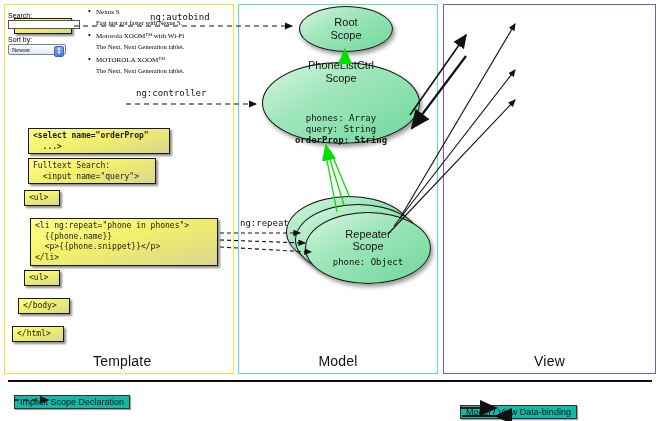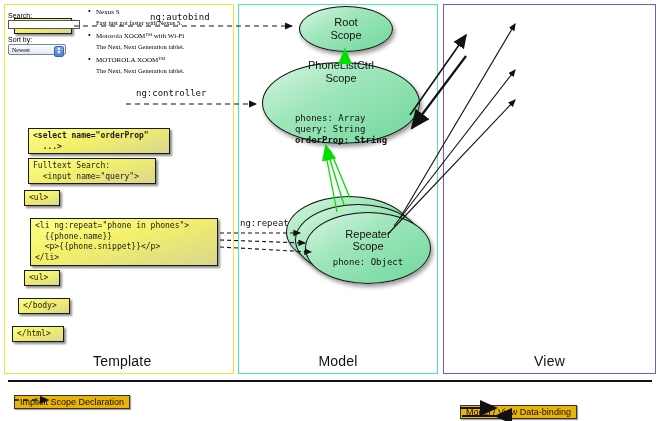--- a/index.html
+++ b/index.html
@@ -41,21 +41,21 @@
     position:absolute;box-sizing:border-box;
     border:1.4px solid #111;border-radius:50%;
     background:linear-gradient(150deg,#d8f5e2 0%,#9fe6bb 40%,#6fd79b 100%);
     box-shadow:2px 3px 4px rgba(0,0,0,.4);
     text-align:center;color:#111;
     display:flex;flex-direction:column;align-items:center;justify-content:center;
   }
   .ell-title{font-size:11px;line-height:1.15;}
   .ell-props{
     font-family:"DejaVu Sans Mono","Liberation Mono",monospace;
-    font-size:9px;line-height:1.25;margin-top:4px;text-align:left;
+    font-size:9px;line-height:1.25;margin-top:4px;text-align:center;
   }
 
   
   .view-inner{position:absolute;left:8px;top:8px;width:197px;height:120px;}
   .vlabel{font-family:Liberation Sans, sans-serif;font-size:7px;color:#000;}
   .vinput{
     width:72px;height:9px;border:1px solid #555;background:#fff;
     box-sizing:border-box;display:block;margin-top:1px;
   }
   .vselect{
@@ -89,21 +89,21 @@
     position:absolute;
     font-family:"DejaVu Sans Mono","Liberation Mono",monospace;
     font-size:9px;color:#111;white-space:nowrap;
   }
 
   
   #legend{position:absolute;left:0;top:378px;width:660px;height:43px;}
   #legend-rule{position:absolute;left:8px;top:2px;width:644px;height:2px;background:#111;}
   .legend-item{position:absolute;top:16px;height:16px;display:flex;align-items:center;gap:6px;}
   .legend-box{
-    border:1.2px solid #333;background:#eab308;
+    border:1.2px solid #333;background:#14b8a6;
     box-shadow:1px 1px 1px rgba(0,0,0,.35);
     font-size:9px;padding:1px 5px;color:#111;white-space:nowrap;
   }
   svg{position:absolute;left:0;top:0;overflow:visible;}
 </style>
 </head>
 <body>
 
 <div id="stage">
 

